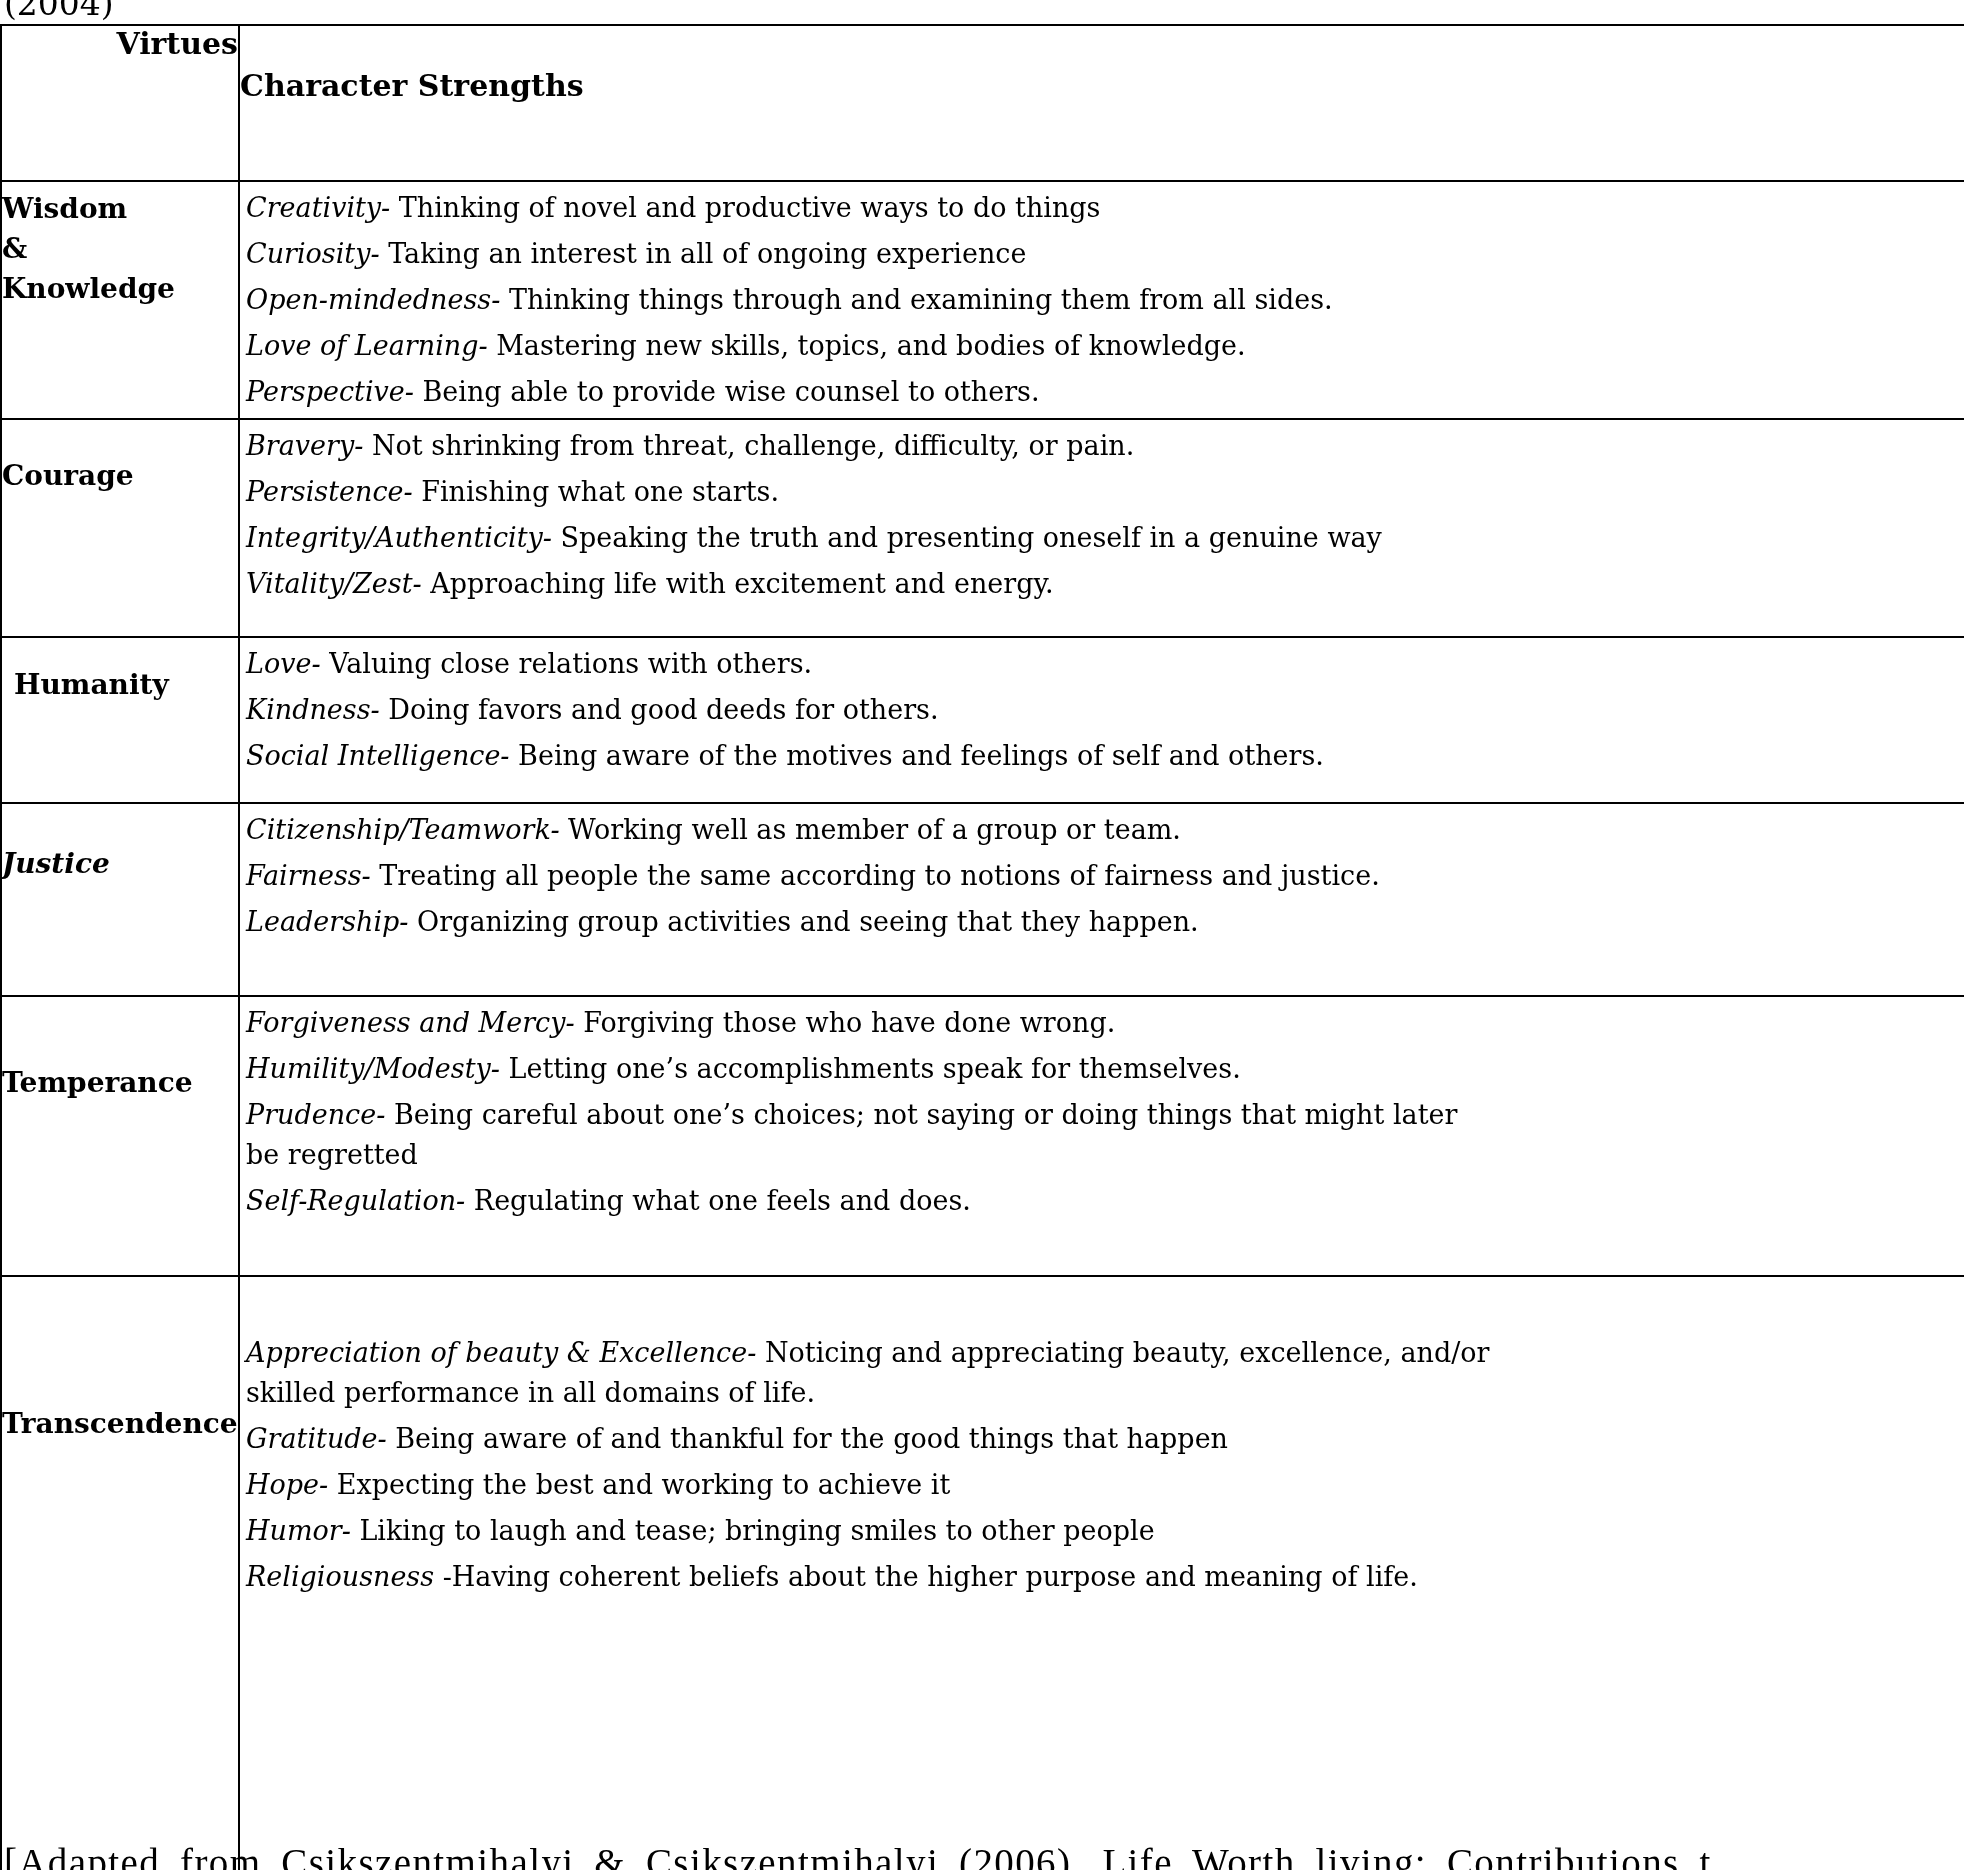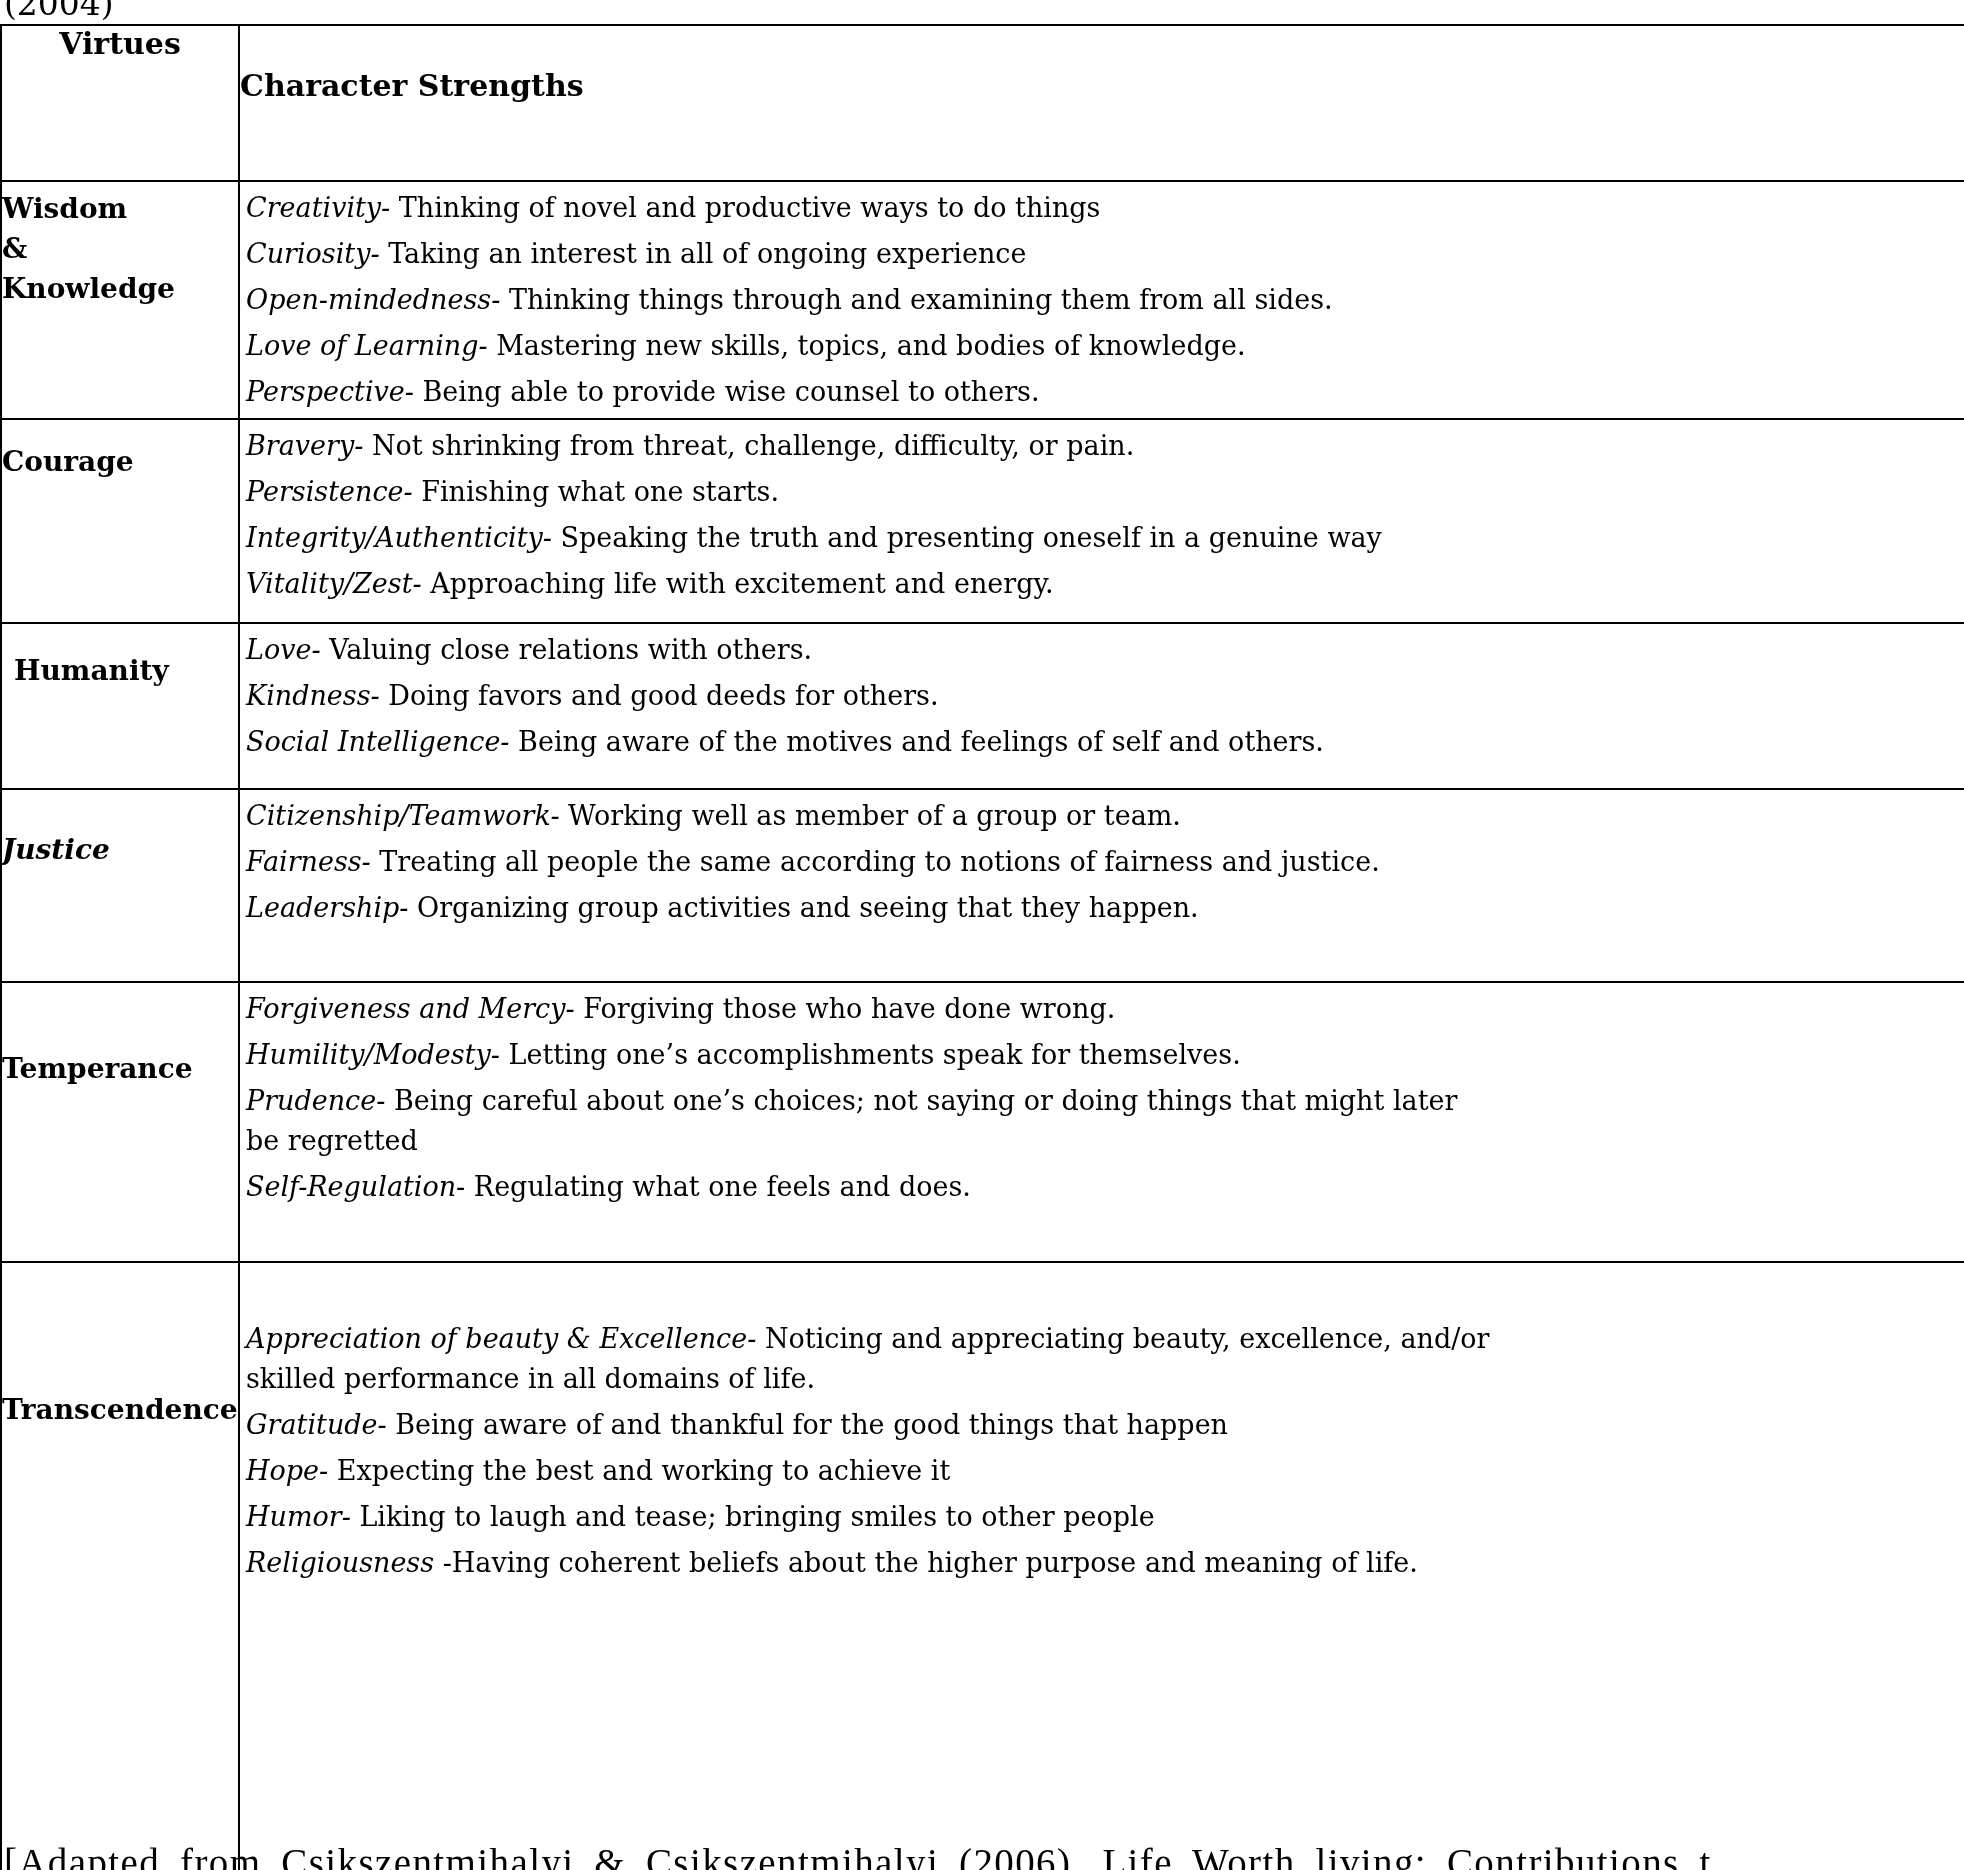--- a/index.html
+++ b/index.html
@@ -38,21 +38,21 @@
     border: 2.9px solid #000000;
     vertical-align: top;
     padding: 0;
   }
   col.c-virtue   { width: 238px; }
   col.c-strength { width: 1760px; }
 
   
   tr.header-row th { height: 154px; font-weight: bold; }
   th.virtue-col {
-    text-align: center;
+    text-align: right;
     padding-top: 42px;
     font-size: 30px;
     font-family: "DejaVu Serif", serif;
     margin-left: 44px;
   }
   th.strengths-col { text-align: left; }
   .hdr-inner {
     width: 869px;
     padding-top: 42px;
     font-size: 30px;
@@ -84,21 +84,21 @@
   
   tbody tr:nth-child(1) td { height: 227px; }
   tbody tr:nth-child(2) td { height: 180px; }
   tbody tr:nth-child(3) td { height: 137px; }
   tbody tr:nth-child(4) td { height: 151px; }
   tbody tr:nth-child(5) td { height: 212px; }
   tbody tr:nth-child(6) td { height: 710px; }
 
   
   tbody tr:nth-child(1) td.virtue { padding-top: 7.7px;  }
-  tbody tr:nth-child(2) td.virtue { padding-top: 22px; }
+  tbody tr:nth-child(2) td.virtue { padding-top: 36px; }
   tbody tr:nth-child(3) td.virtue { padding-top: 27px; padding-left: 12px; }
   tbody tr:nth-child(4) td.virtue { padding-top: 40px; font-style: italic; }
   tbody tr:nth-child(5) td.virtue { padding-top: 66px; }
   tbody tr:nth-child(6) td.virtue { padding-top: 127px; }
 
   
   tbody tr:nth-child(6) td.strengths { padding-top: 50px; }
 
   .citation {
     position: absolute;

